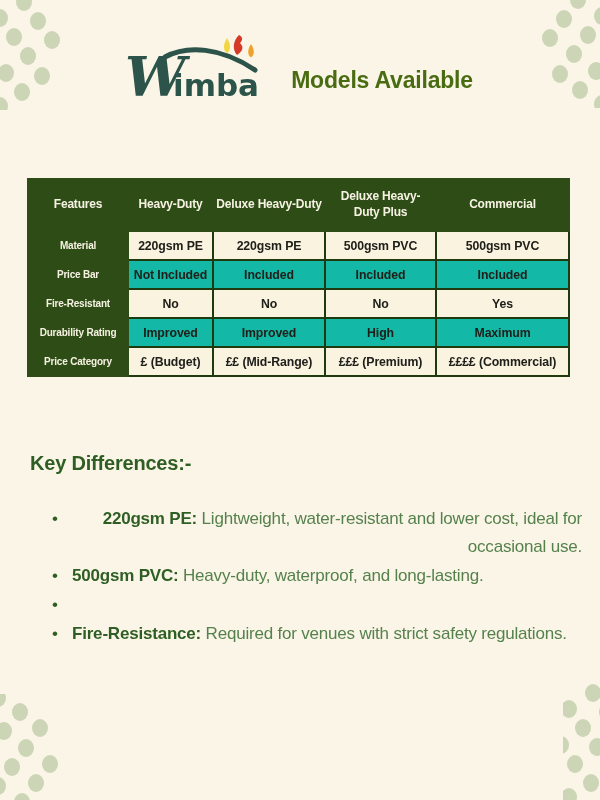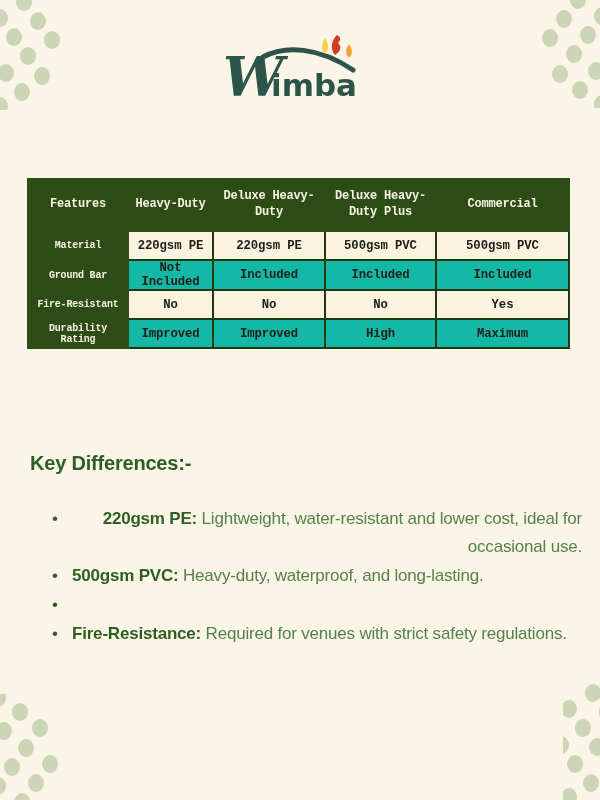--- a/index.html
+++ b/index.html
@@ -17,21 +17,21 @@
   
   .header{
     position:absolute;top:34px;left:0;right:0;
     display:flex;justify-content:center;align-items:flex-end;gap:14px;
   }
   .brand-title{
     color:#496c12;font-size:23px;font-weight:bold;
     padding-bottom:14px;letter-spacing:-0.2px;
   }
   
-  .table-wrap{position:absolute;top:178px;left:27px;width:541px;font-family:Liberation Mono, monospace;}
+  .table-wrap{position:absolute;top:178px;left:27px;width:541px;}
   table{width:100%;border-collapse:collapse;table-layout:fixed;}
   th,td{text-align:center;vertical-align:middle;}
   thead th{
     background:#2e4c16;color:#f6f2e2;height:50px;
     font-size:12px;font-weight:bold;letter-spacing:-0.2px;
     border:2px solid #2e4c16;padding:0 2px;line-height:1.3;
   }
   tbody th{
     background:#2e4c16;color:#f6f2e2;height:27px;
     font-size:10px;font-weight:bold;letter-spacing:-0.2px;
@@ -91,20 +91,21 @@
   <svg width="150" height="74" viewBox="0 0 150 74">
     <g>
       <path d="M100 4 C96.5 10 95.5 16 100 19 C104.5 16 103.5 10 100 4 Z" fill="#f3d53f"></path>
       <path d="M112 1 C106 7 105 15 110 21 C116 17 117 13 113 9 C116 6 116 3 112 1 Z" fill="#d43a28"></path>
       <path d="M124 10 C120.5 15.5 120 20.5 124 23.5 C128 20.5 127.5 15.5 124 10 Z" fill="#efa12b"></path>
     </g>
     <text x="-2" y="62" font-family="DejaVu Serif, serif" font-style="italic" font-weight="bold" font-size="54" fill="#2c544b">W</text>
     <text x="46" y="62" font-family="DejaVu Sans, sans-serif" font-weight="bold" font-size="31" fill="#2c544b">imba</text>
     <path d="M38 23 C60 11 94 13 128 36" stroke="#2c544b" stroke-width="5" fill="none" stroke-linecap="round"></path>
   </svg>
+  <div class="brand-title">Models Available</div>
 </div>
 
 <div class="table-wrap">
   <table>
     <colgroup>
       <col style="width:100px">
         <col style="width:85px">
         <col style="width:112px">
         <col style="width:111px">
         <col style="width:133px">
@@ -120,39 +121,46 @@
     </thead>
     <tbody>
       <tr class="row-cream">
         <th>Material</th>
         <td>220gsm PE</td>
         <td>220gsm PE</td>
         <td>500gsm PVC</td>
         <td>500gsm PVC</td>
       </tr>
       <tr class="row-green">
-        <th>Ground Bar</th>
+        <th>Price Bar</th>
         <td>Not Included</td>
         <td>Included</td>
         <td>Included</td>
         <td>Included</td>
       </tr>
       <tr class="row-cream">
         <th>Fire-Resistant</th>
         <td>No</td>
         <td>No</td>
         <td>No</td>
         <td>Yes</td>
       </tr>
       <tr class="row-green">
         <th>Durability Rating</th>
         <td>Improved</td>
         <td>Improved</td>
         <td>High</td>
         <td>Maximum</td>
+      </tr>
+      <tr class="row-cream">
+        <th>Price Category</th>
+        <td>£ (Budget)</td>
+        <td>££ (Mid-Range)</td>
+        <td>£££ (Premium)</td>
+        <td>££££ (Commercial)</td>
       </tr>
     </tbody>
   </table>
 </div>
 
 <div class="key-heading">Key Differences:-</div>
 
 <div class="key-list">
   <div class="key-item">
     <span class="bullet-mark">•</span>

